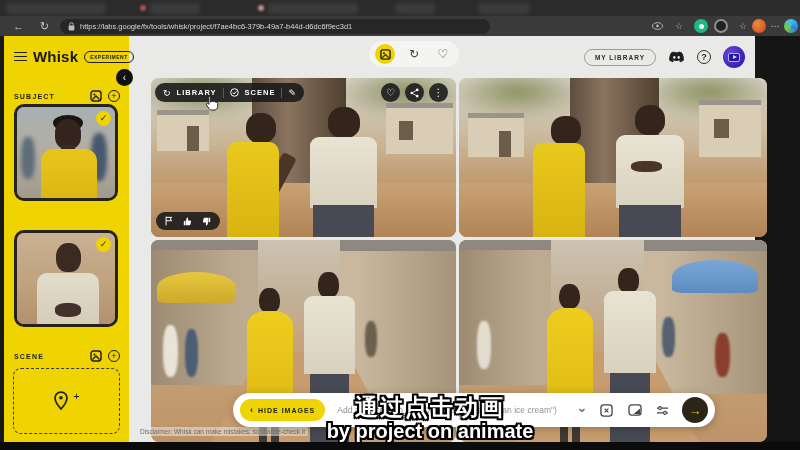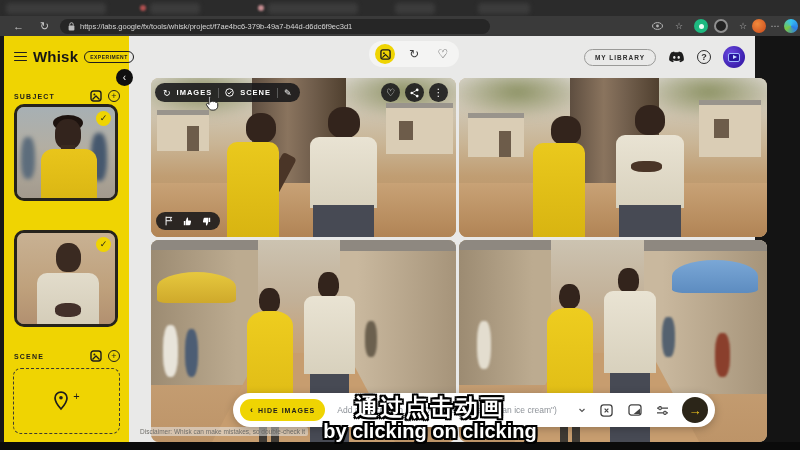--- a/index.html
+++ b/index.html
@@ -315,21 +315,21 @@
       <div class="v-ground"></div>
       <div class="p-head" style="left:31%;top:22%;width:10%;height:19%;"></div>
       <div class="p-arm" style="left:40%;top:47%;width:5%;height:26%;transform:rotate(28deg);"></div>
       <div class="p-yellowtop" style="left:25%;top:40%;width:17%;height:60%;"></div>
       <div class="p-head" style="left:58%;top:18%;width:10.5%;height:20%;"></div>
       <div class="p-shirt" style="left:52%;top:37%;width:22%;height:45%;"></div>
       <div class="p-pants" style="left:53%;top:80%;width:20%;height:20%;"></div>
 
       <div class="ov-pill" id="animate-pill">
         <span class="ov-ic">↻</span>
-        <span class="ov-label">IMAGES</span>
+        <span class="ov-label">LIBRARY</span>
         <span class="ov-div"></span>
         <span class="ov-ic">
           <svg width="9" height="9" viewBox="0 0 10 10">
               <circle cx="5" cy="5" r="4.2" fill="none" stroke="#fff" stroke-width="1.1"></circle>
               <path d="M3 5.2 L4.5 6.6 L7.2 3.6" fill="none" stroke="#fff" stroke-width="1.1"></path>
             </svg>
         </span>
         <span class="ov-label">SCENE</span>
         <span class="ov-div"></span>
         <span class="ov-ic">✎</span>
@@ -474,13 +474,13 @@
       <div id="send-btn">→</div>
     </div>
 
     <div id="disclaimer">Disclaimer: Whisk can make mistakes, so double-check it</div>
   </div>
 </div>
 
 <div id="bottomstrip"></div>
 
 <div class="subtitle" id="sub-zh">通过点击动画</div>
-<div class="subtitle" id="sub-en">by clicking on clicking</div>
+<div class="subtitle" id="sub-en">by project on animate</div>
 
 </body></html>

